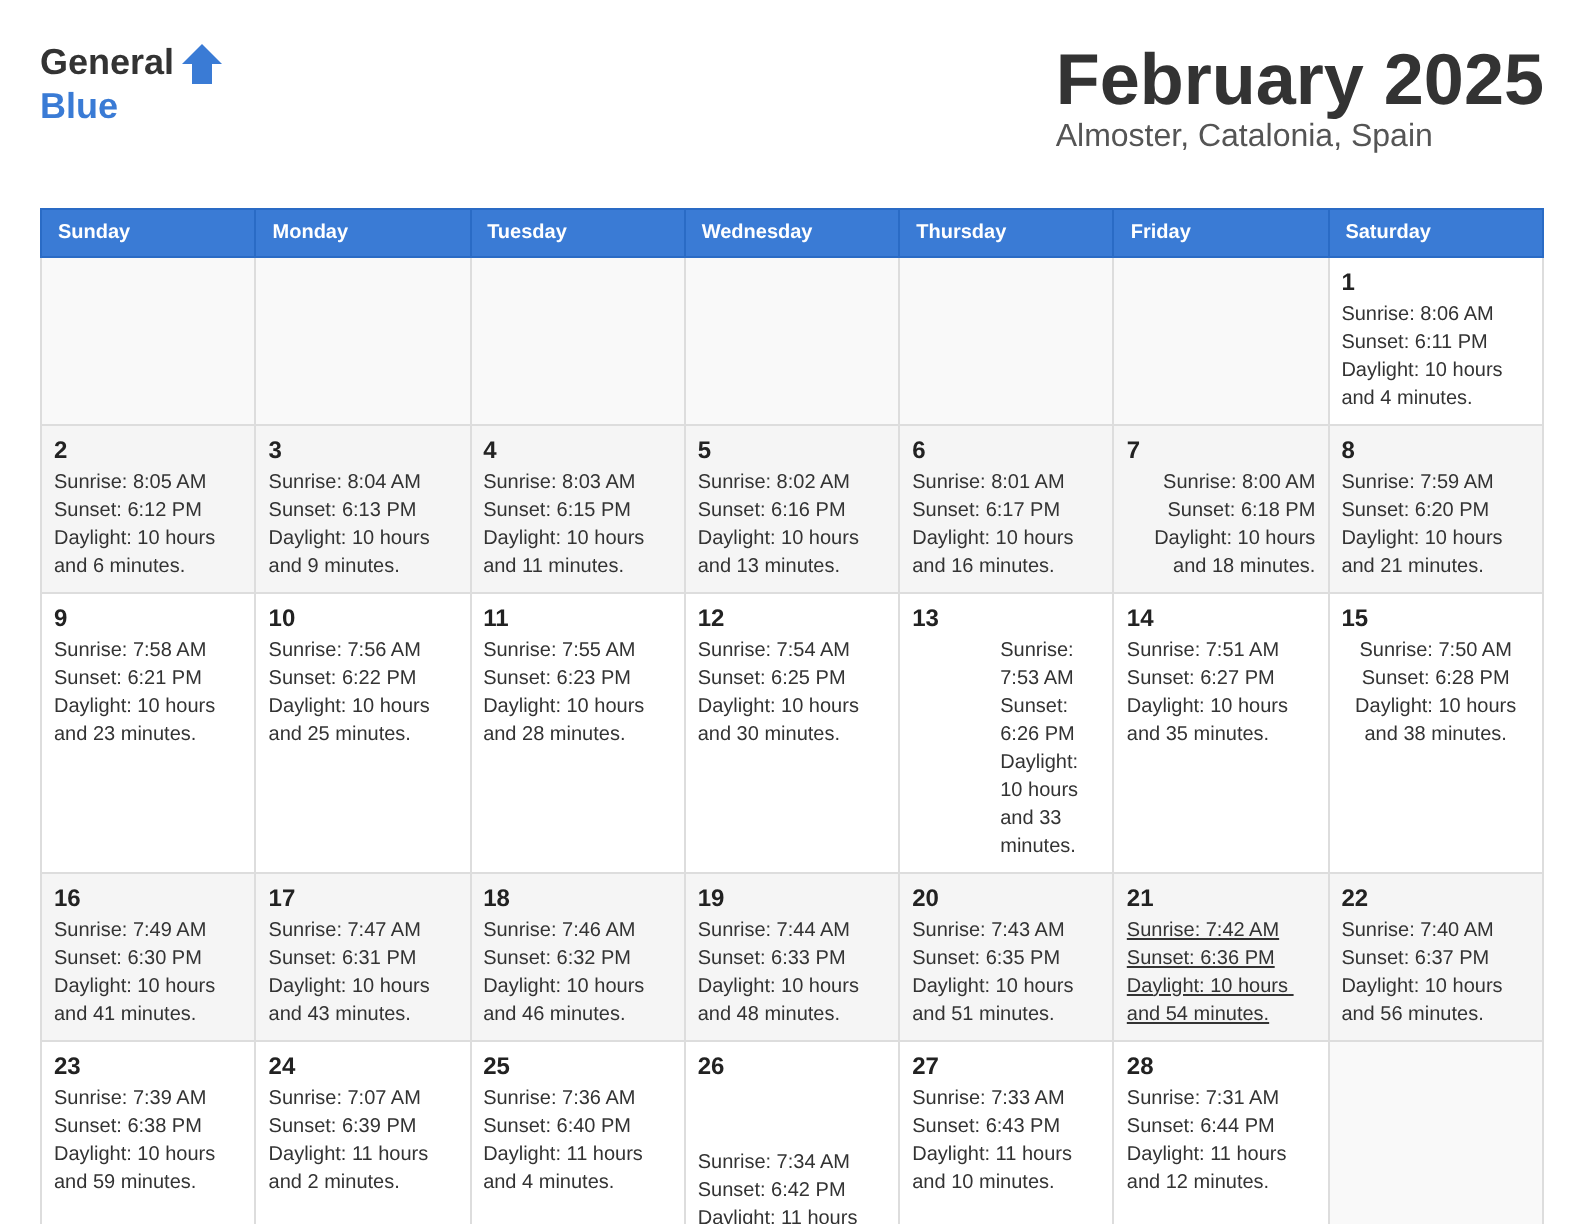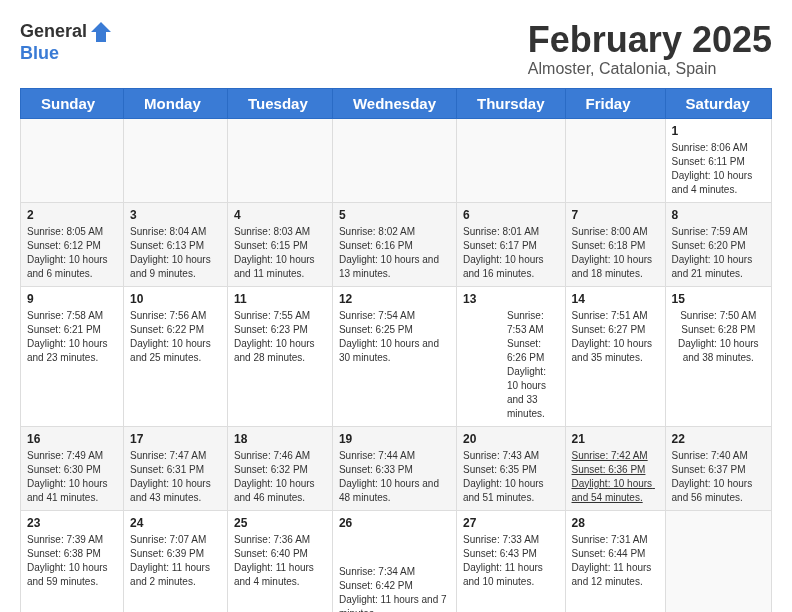--- a/index.html
+++ b/index.html
@@ -7,21 +7,21 @@
       font-family: Arial, sans-serif;
       background: #fff;
       width: 792px;
       min-height: 612px;
       padding: 20px;
     }
     .header-area {
       display: flex;
       justify-content: space-between;
       align-items: flex-start;
-      margin-bottom: 10px;
+      margin-bottom: 26px;
     }
     .logo {
       display: flex;
       align-items: center;
     }
     .logo-text-general {
       font-size: 18px;
       font-weight: bold;
       color: #333;
       line-height: 1.1;
@@ -51,22 +51,22 @@
     }
     .calendar {
       width: 100%;
       border-collapse: collapse;
       border: 1px solid #ccc;
     }
     .calendar th {
       background-color: #3a7bd5;
       color: #fff;
       text-align: left;
-      padding: 6px 20px;
-      font-size: 15px;
+      padding: 6px 8px;
+      font-size: 10px;
       border: 1px solid #2a6bc5;
     }
     .calendar td {
       vertical-align: top;
       padding: 5px 6px;
       font-size: 10px;
       color: #333;
       border: 1px solid #ddd;
       width: 107px;
       min-height: 80px;
@@ -163,21 +163,21 @@
 Daylight: 10 hours and 13 minutes.</div>
         </td>
         <td>
           <div class="day-number">6</div>
           <div class="day-info" style="white-space: pre-wrap;">Sunrise: 8:01 AM
 Sunset: 6:17 PM
 Daylight: 10 hours and 16 minutes.</div>
         </td>
         <td>
           <div class="day-number">7</div>
-          <div class="day-info" style="white-space: pre-wrap;">Sunrise: 8:00 AM
+          <div class="day-info" style="white-space: pre-wrap; text-align: right;">Sunrise: 8:00 AM
 Sunset: 6:18 PM
 Daylight: 10 hours and 18 minutes.</div>
         </td>
         <td>
           <div class="day-number">8</div>
           <div class="day-info" style="white-space: pre-wrap;">Sunrise: 7:59 AM
 Sunset: 6:20 PM
 Daylight: 10 hours and 21 minutes.</div>
         </td>
       </tr>

